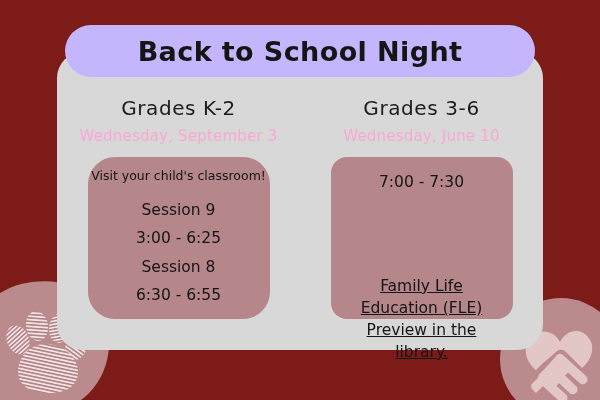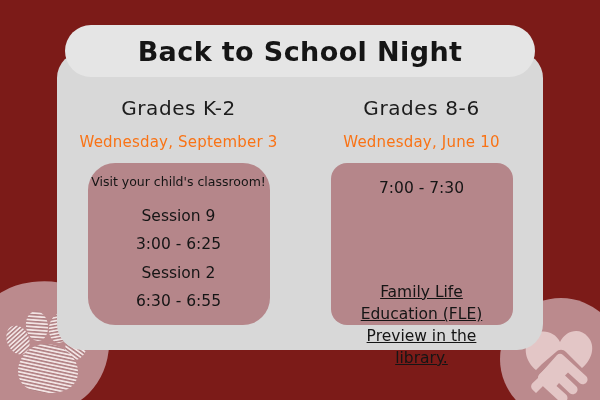--- a/index.html
+++ b/index.html
@@ -69,21 +69,21 @@
     border-radius: 26px;
   }
 
   
   .title-bar {
     position: absolute;
     left: 65px;
     top: 25px;
     width: 470px;
     height: 52px;
-    background: #e5e5e5;
+    background: #c4b5fd;
     border-radius: 26px;
     display: flex;
     align-items: center;
     justify-content: center;
   }
   .title-text {
     font-family: "DejaVu Sans", sans-serif;
     font-size: 27px;
     font-weight: 700;
     letter-spacing: 0.4px;
@@ -113,23 +113,23 @@
   .col-title {
     font-size: 20px;
     font-weight: 400;
     color: #1c1c1c;
     letter-spacing: 0.6px;
     margin: 8px 0 0 0;
     white-space: nowrap;
   }
   .col-date {
     font-size: 15px;
-    color: #f97316;
+    color: #f9a8d4;
     letter-spacing: 0.2px;
-    margin: 13px 0 0 0;
+    margin: 7px 0 0 0;
     white-space: nowrap;
   }
 
   
   .card {
     margin-top: 12px;
     width: 182px;
     background: #b5868a;
     border-radius: 16px;
     color: #151515;
@@ -227,28 +227,28 @@
       <div class="col-title">Grades K-2</div>
       <div class="col-date">Wednesday, September 3</div>
 
       <div class="card card-left">
         <div class="card-note">Visit your child's classroom!</div>
         <div class="gap-lg"></div>
         <div class="card-line">Session 9</div>
         <div class="gap-sm"></div>
         <div class="card-line">3:00 - 6:25</div>
         <div class="gap-sm"></div>
-        <div class="card-line">Session 2</div>
+        <div class="card-line">Session 8</div>
         <div class="gap-sm"></div>
         <div class="card-line">6:30 - 6:55</div>
       </div>
     </div>
 
     <div class="col">
-      <div class="col-title">Grades 8-6</div>
+      <div class="col-title">Grades 3-6</div>
       <div class="col-date">Wednesday, June 10</div>
 
       <div class="card card-right">
         <div class="card-time">7:00 - 7:30</div>
         <div class="gap-lg"></div>
         <div class="card-body">Family Life Education (FLE) Preview in the library.</div>
       </div>
     </div>
 
   </div>

